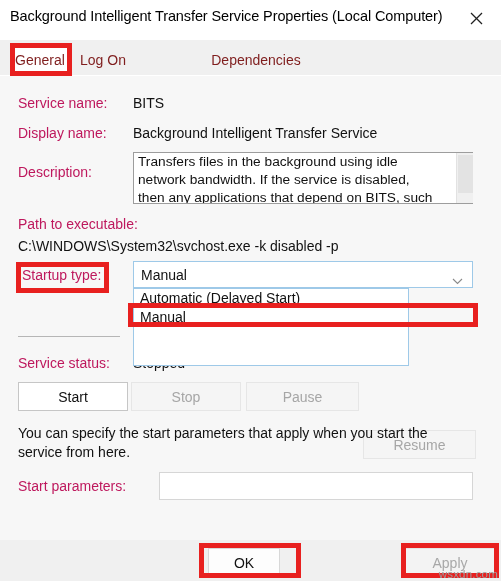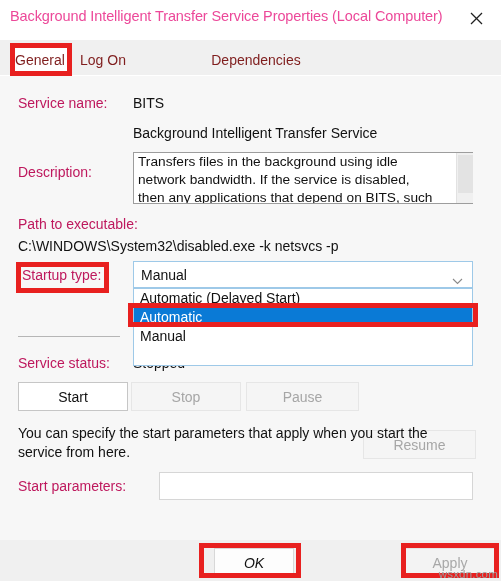--- a/index.html
+++ b/index.html
@@ -33,21 +33,21 @@
     height: 38px;
     background: #ffffff;
     display: flex;
     align-items: center;
   }
   .title-text {
     position: absolute;
     left: 10px;
     top: 8px;
     font-size: 14.5px;
-    color: #ec4899;
+    color: #000000;
     white-space: nowrap;
     letter-spacing: -0.1px;
   }
   .close-btn {
     position: absolute;
     right: 4px;
     top: 3px;
     width: 42px;
     height: 30px;
     display: flex;
@@ -179,21 +179,21 @@
     right: 9px;
     top: 9px;
     color: #8a8a8a;
   }
 
   
   .dropdown {
     position: absolute;
     left: 133px;
     top: 212px;
-    width: 340px;
+    width: 276px;
     height: 78px;
     background: #ffffff;
     border: 1px solid #9ec9e8;
     box-sizing: border-box;
     z-index: 30;
   }
   .dd-item {
     height: 19px;
     line-height: 19px;
     font-size: 14px;
@@ -352,48 +352,48 @@
     <div class="tab" style="left:208px;width:96px;text-align:right;">
       <span>Dependencies</span>
     </div>
   </div>
 
   <div class="page">
 
     <div class="lbl" style="left:18px; top:19px;">Service name:</div>
     <div class="val" style="left:133px; top:19px;">BITS</div>
 
+    <div class="lbl" style="left:18px; top:49px;">Display name:</div>
     <div class="val" style="left:133px; top:49px;">Background Intelligent Transfer Service</div>
 
     <div class="lbl" style="left:18px; top:88px;">Description:</div>
 
     <div class="desc-box">
       <div class="desc-inner">Transfers files in the background using idle network bandwidth. If the service is disabled, then any applications that depend on BITS, such as Windows Update or MSN Explorer, will be unable to automatically download programs and other information.</div>
       <div class="desc-scroll">
         <div class="desc-thumb"></div>
       </div>
     </div>
 
     <div class="lbl" style="left:18px; top:140px;">Path to executable:</div>
-    <div class="val" style="left:18px; top:162px;">C:\WINDOWS\System32\disabled.exe -k netsvcs -p</div>
+    <div class="val" style="left:18px; top:162px;">C:\WINDOWS\System32\svchost.exe -k disabled -p</div>
 
     <div class="lbl" style="left:22px; top:191px;">Startup type:</div>
 
     <div class="combo">
       <span class="combo-text">Manual</span>
       <span class="combo-arrow">
         <svg width="11" height="7" viewBox="0 0 11 7">
           <polyline points="1,1 5.5,5.5 10,1" fill="none" stroke="#8a8a8a" stroke-width="1.1"></polyline>
         </svg>
       </span>
     </div>
 
     <div class="dropdown">
       <div class="dd-item">Automatic (Delayed Start)</div>
-      <div class="dd-item selected">Automatic</div>
       <div class="dd-item">Manual</div>
     </div>
 
     <div class="sep"></div>
 
     <div class="lbl" style="left:18px; top:279px;">Service status:</div>
     <div class="val" style="left:133px; top:279px;">Stopped</div>
 
     <div class="svc-btn enabled" style="left:18px; width:110px;">
       <span>Start</span>
@@ -412,21 +412,21 @@
 
     <div class="lbl" style="left:18px; top:402px;">Start parameters:</div>
 
     <div class="param-box">
       <input type="text" placeholder="" style="">
     </div>
 
   </div>
 
   <div class="footer">
-    <div class="foot-btn" style="left:214px; width:80px;font-style:italic;">
+    <div class="foot-btn" style="left:208px; width:72px;">
       <span>OK</span>
     </div>
     <div class="foot-btn" style="left:304px; width:70px;margin-top:40px;">
       <span>Cancel</span>
     </div>
     <div class="foot-btn disabled" style="left:404px; width:92px;">
       <span>Apply</span>
     </div>
   </div>
 

